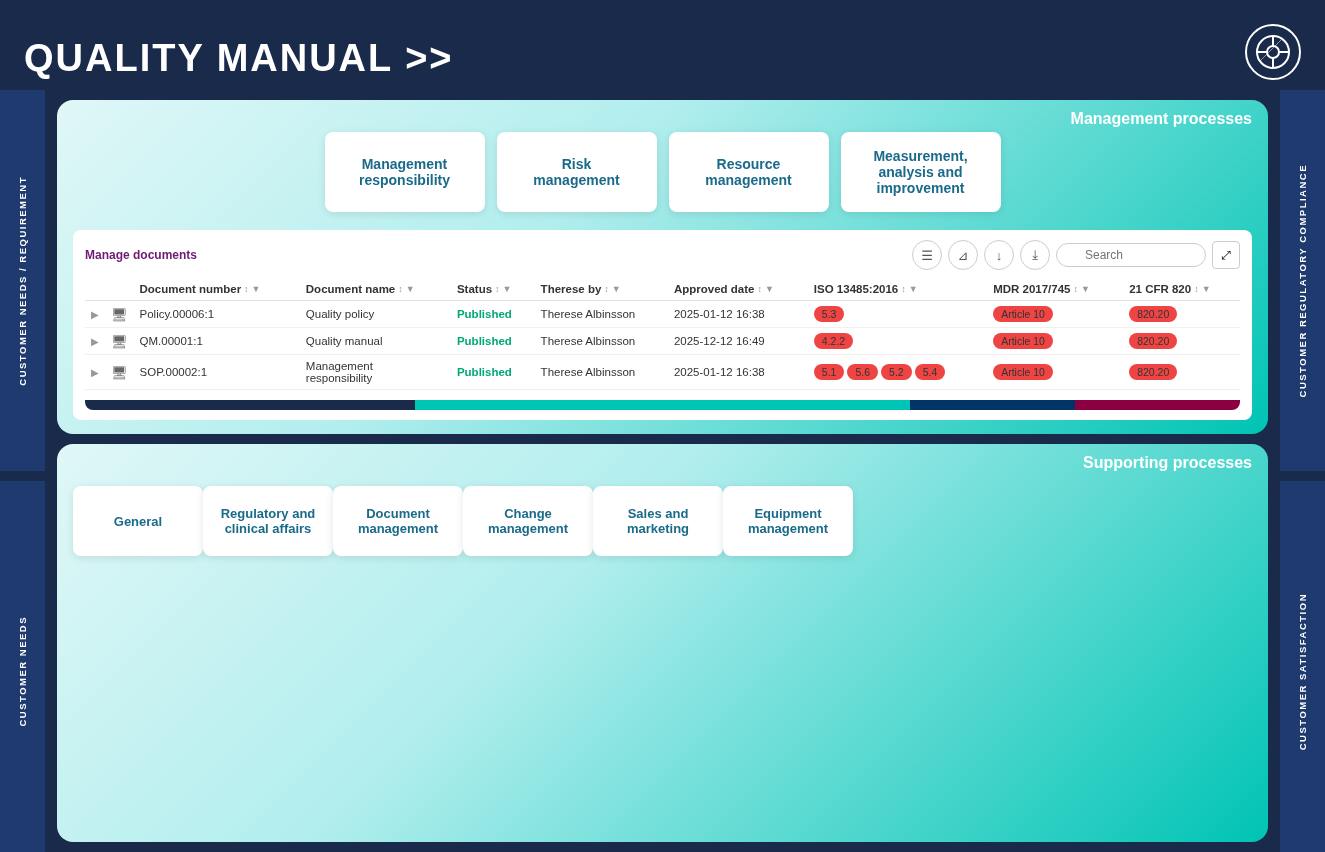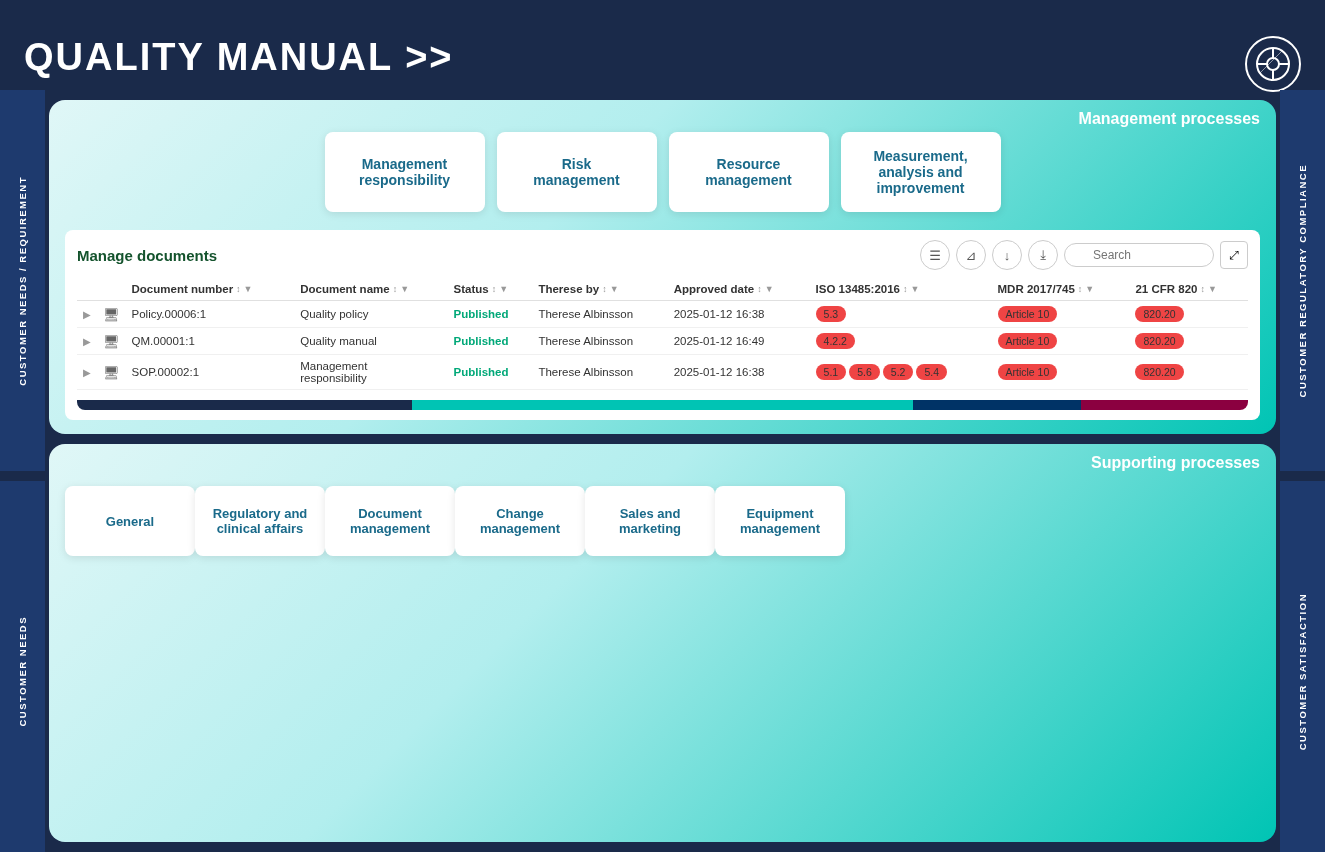--- a/index.html
+++ b/index.html
@@ -1,23 +1,23 @@
 <!DOCTYPE html>
 <html><head>
   <meta charset="utf-8">
   <style>
     * { box-sizing: border-box; margin: 0; padding: 0; }
     body { font-family: Arial, sans-serif; background: #1a2a4a; width: 1325px; height: 852px; overflow: hidden; }
 
     
     .header {
       background: #1a2a4a;
-      padding: 36px 24px;
-      display: flex;
-      align-items: flex-start;
+      padding: 10px 24px;
+      display: flex;
+      align-items: flex-end;
       justify-content: space-between;
       height: 90px;
       gap: 6px;
     }
     .header-title {
       color: white;
       font-size: 38px;
       font-weight: 900;
       letter-spacing: 2px;
     }
@@ -40,21 +40,21 @@
       height: 762px;
       background: #1a2a4a;
     }
 
     
     .content-area {
       flex: 1;
       display: flex;
       flex-direction: column;
       gap: 10px;
-      padding: 10px 4px;
+      padding: 10px 12px;
     }
 
     
     .management-section {
       background: linear-gradient(135deg, #e0f7f7 0%, #b2eeee 40%, #00c4b4 100%);
       border-radius: 16px;
       padding: 14px 16px 14px 16px;
       position: relative;
       min-height: 290px;
     }
@@ -101,22 +101,22 @@
       margin-top: 8px;
       font-size: 12px;
     }
     .docs-header {
       display: flex;
       align-items: center;
       justify-content: space-between;
       margin-bottom: 8px;
     }
     .docs-title {
-      font-size: 15px;
-      color: #14532d;
+      font-size: 12px;
+      color: #701a75;
       font-weight: 600;
     }
     .docs-toolbar {
       display: flex;
       align-items: center;
       gap: 6px;
     }
     .toolbar-btn {
       width: 30px;
       height: 30px;
@@ -453,21 +453,21 @@
                   </div>
                 </td>
   </tr>
               <tr>
     <td><span class="row-expand">▶</span></td>
     <td><span class="doc-icon">🖥</span></td>
     <td>QM.00001:1</td>
     <td style="white-space:pre-line">Quality manual</td>
     <td><span class="status-published">Published</span></td>
     <td>Therese Albinsson</td>
-    <td>2025-01-12 16:49</td>
+    <td>2025-12-12 16:49</td>
     <td>
                   <div class="badge-group">
                     <span class="badge">4.2.2</span>
                   </div>
                 </td>
     <td>
                   <div class="badge-group">
                     <span class="badge">Article 10</span>
                   </div>
                 </td>

